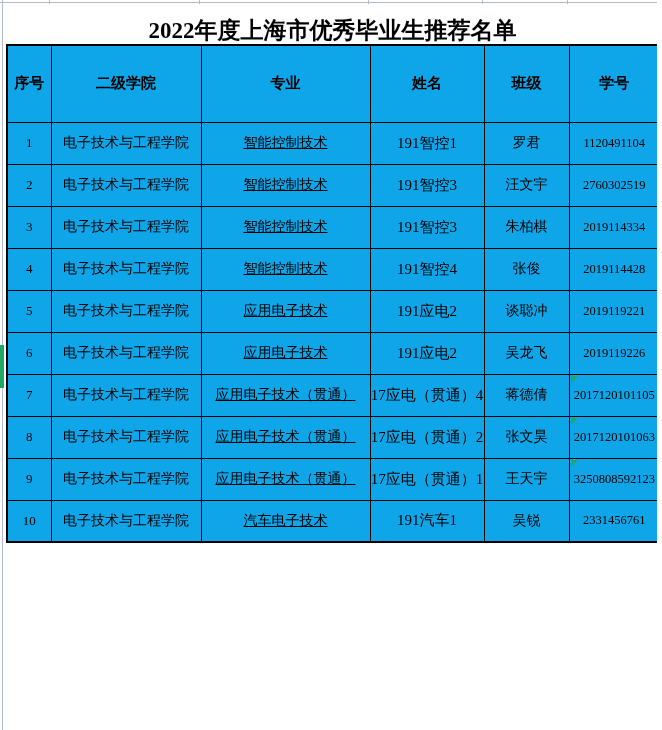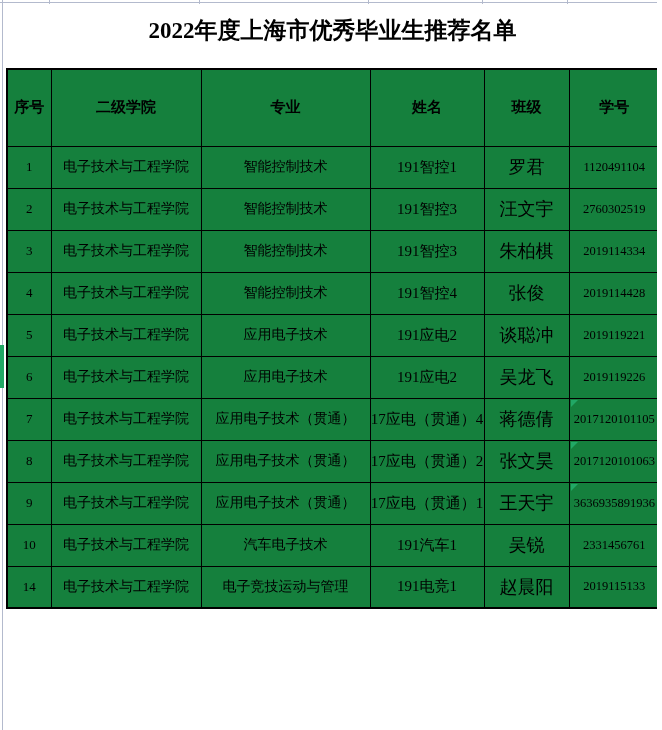--- a/index.html
+++ b/index.html
@@ -25,40 +25,40 @@
   .grid-v-right{position:absolute;left:658px;top:2px;width:1px;height:728px;background:var(--gridline);}
   .stub{position:absolute;top:0;width:1px;height:4px;background:var(--gridline);}
   
   .title{
     position:absolute;left:6px;top:3px;width:653px;height:55px;
     line-height:55px;text-align:center;
     font-size:23px;font-weight:bold;white-space:nowrap;
   }
   
   table.grad{
-    position:absolute;left:6px;top:68px;width:653px;
+    position:absolute;left:6px;top:44px;width:653px;
     border-collapse:collapse;table-layout:fixed;
     border:2px solid var(--table-border);
-    background:#15803d;
+    background:#0ea5e9;
   }
   table.grad th,table.grad td{
     border:1px solid var(--table-border);
     text-align:center;vertical-align:middle;
     padding:0;overflow:hidden;white-space:nowrap;
     position:relative;
   }
   table.grad thead tr{height:77px;}
   table.grad tbody tr{height:42px;}
   table.grad th{font-size:15px;font-weight:bold;}
   table.grad td{font-weight:normal;}
   table.grad td:nth-child(1){font-size:13px;}
   table.grad td:nth-child(2){font-size:14px;margin-top:20px;}
-  table.grad td:nth-child(3){font-size:14px;}
+  table.grad td:nth-child(3){font-size:14px;text-decoration:underline;}
   table.grad td:nth-child(4){font-size:15px;}
-  table.grad td:nth-child(5){font-size:18px;}
+  table.grad td:nth-child(5){font-size:14px;}
   table.grad td:nth-child(6){font-size:12.5px;}
   .corner-flag{
     position:absolute;top:1px;left:1px;width:0;height:0;
     border-top:7px solid var(--accent-green);
     border-right:7px solid transparent;
     display:block;
   }
   .green-strip{
     position:absolute;left:0;top:345px;width:4px;height:43px;
     background:var(--accent-green);
@@ -165,36 +165,28 @@
           <td><span>17应电（贯通）2</span></td>
           <td><span>张文昊</span></td>
           <td><i class="corner-flag"></i><span>2017120101063</span></td>
         </tr>
         <tr>
           <td><span>9</span></td>
           <td><span>电子技术与工程学院</span></td>
           <td><span>应用电子技术（贯通）</span></td>
           <td><span>17应电（贯通）1</span></td>
           <td><span>王天宇</span></td>
-          <td><i class="corner-flag"></i><span>3636935891936</span></td>
+          <td><i class="corner-flag"></i><span>3250808592123</span></td>
         </tr>
         <tr>
           <td><span>10</span></td>
           <td><span>电子技术与工程学院</span></td>
           <td><span>汽车电子技术</span></td>
           <td><span>191汽车1</span></td>
           <td><span>吴锐</span></td>
           <td><span>2331456761</span></td>
         </tr>
-        <tr>
-          <td><span>14</span></td>
-          <td><span>电子技术与工程学院</span></td>
-          <td><span>电子竞技运动与管理</span></td>
-          <td><span>191电竞1</span></td>
-          <td><span>赵晨阳</span></td>
-          <td><span>2019115133</span></td>
-        </tr>
       </tbody>
   </table>
 
   <div class="green-strip" style="top: 345px;"></div>
 
 </div>
 
 </body></html>

